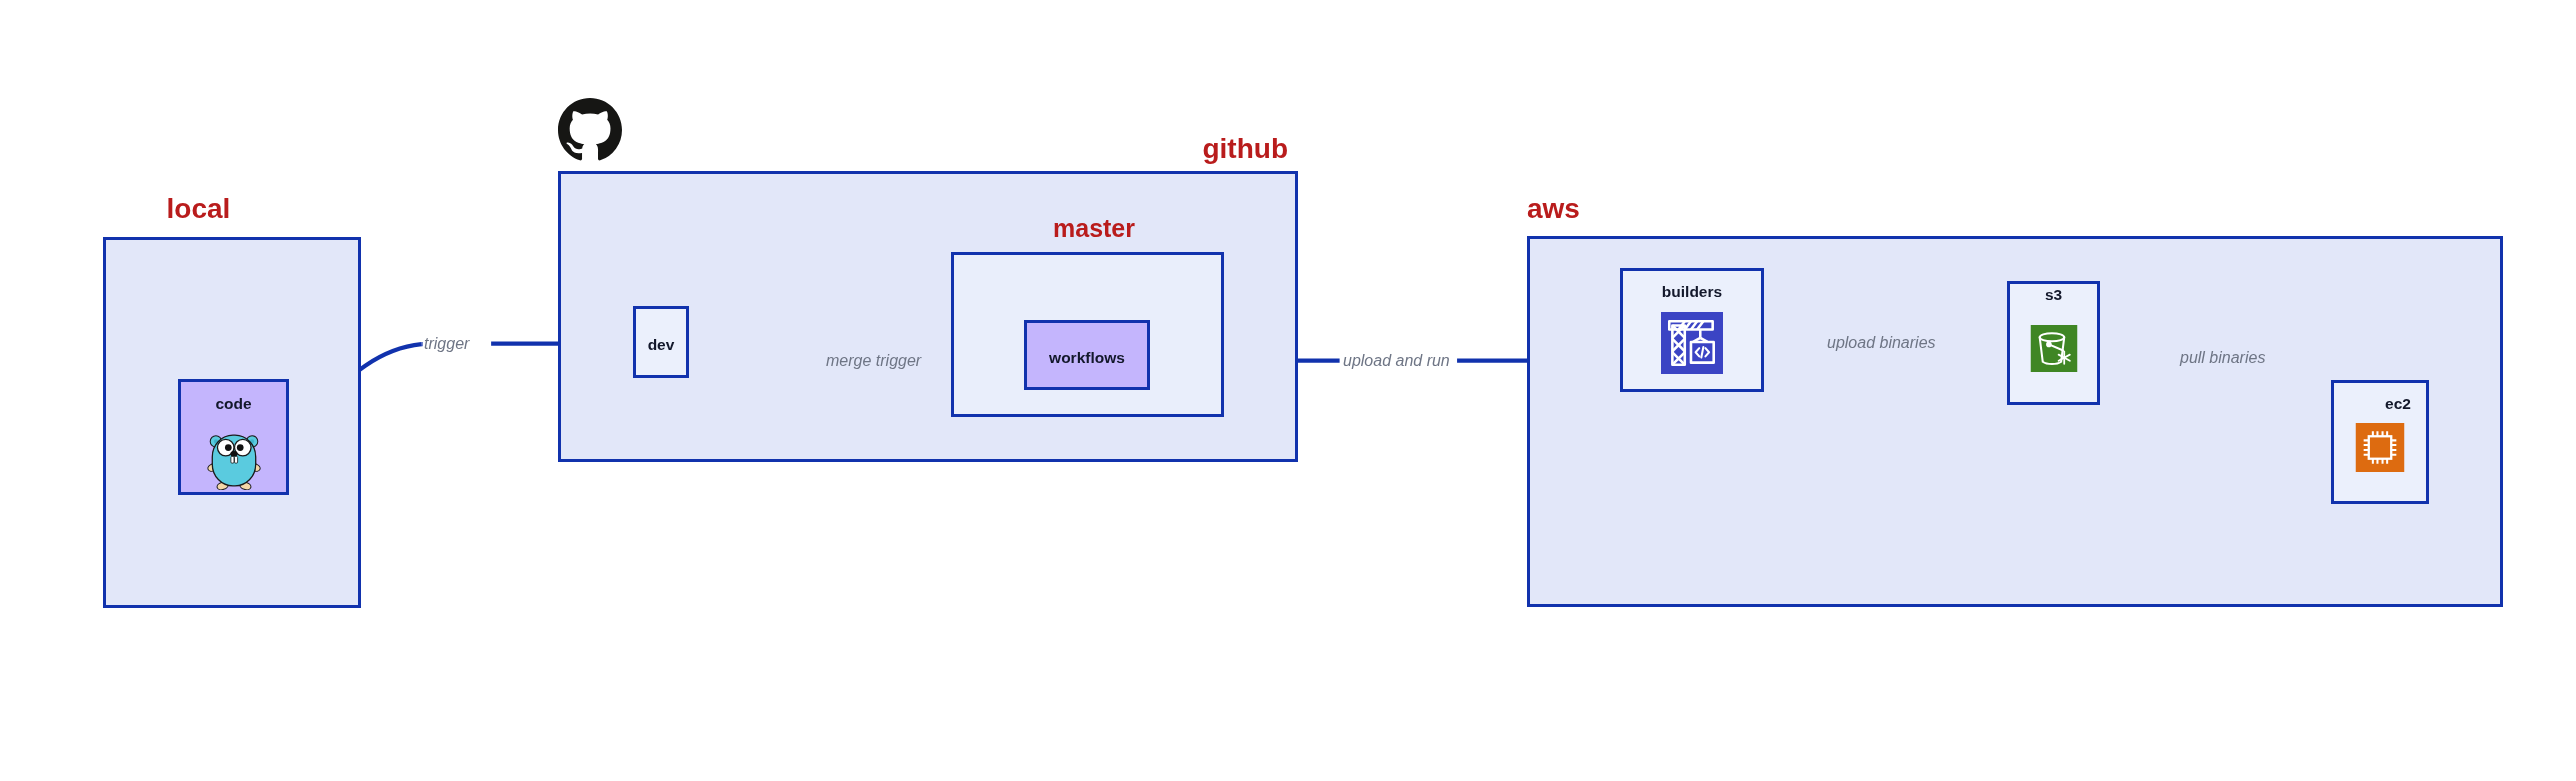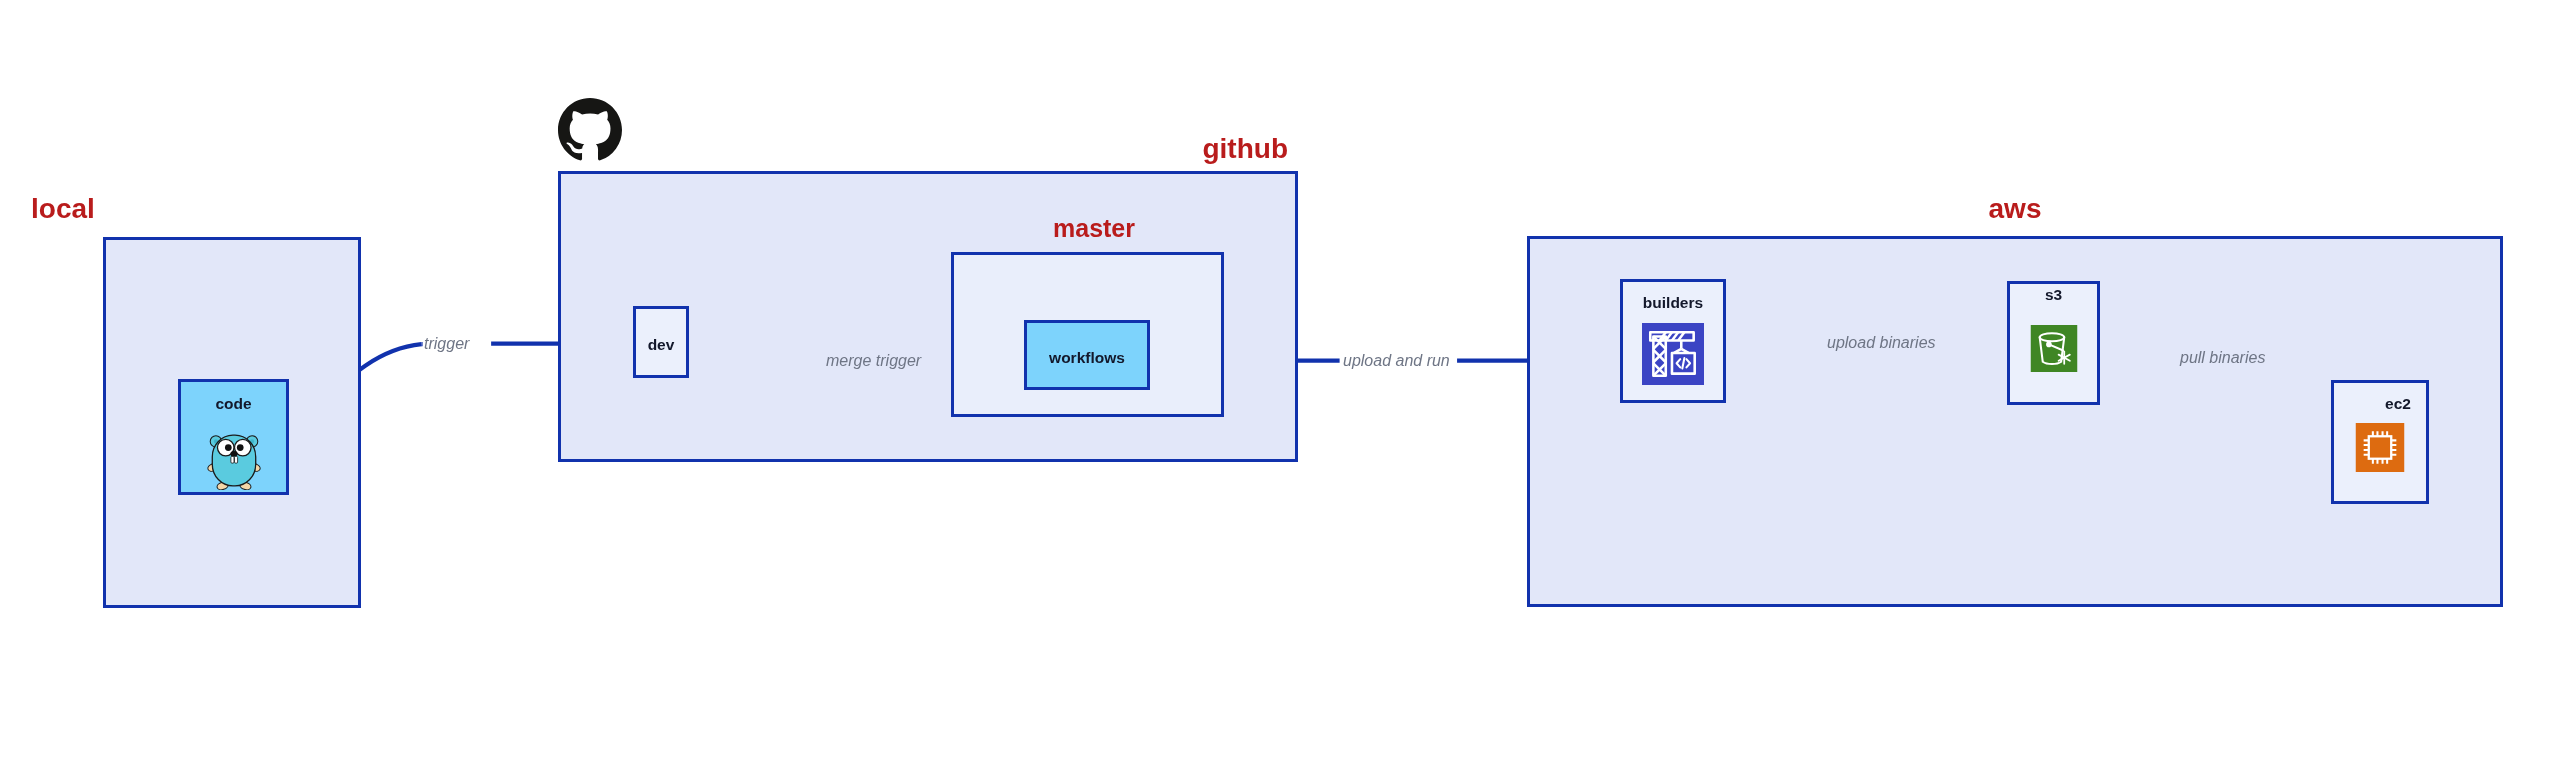--- a/index.html
+++ b/index.html
@@ -47,21 +47,21 @@
   }
 
   
   .node-box {
     position: absolute;
     background: #EBF0FC;
     border: 3.1px solid #1132AD;
     box-sizing: border-box;
   }
   .node-box.pale {
-    background: #7dd3fc;
+    background: #c4b5fd;
   }
   .node-title {
     position: absolute;
     left: 0;
     right: 0;
     text-align: center;
     color: #13182B;
     font-size: 15.5px;
     font-weight: bold;
     line-height: 1;
@@ -143,21 +143,21 @@
       <line x1="3405" y1="665" x2="3540" y2="665" stroke="#1132AD" stroke-width="8"></line>
       <line x1="3760" y1="665" x2="3896" y2="665" stroke="#1132AD" stroke-width="8" marker-end="url(#arrow)"></line>
     </g>
 
     <g>
       <path d="M 4075 665 C 4140 660 4190 675 4228 690" fill="none" stroke="#1132AD" stroke-width="8"></path>
       <path d="M 4338 718 C 4405 760 4470 800 4522 830" fill="none" stroke="#1132AD" stroke-width="8" marker-end="url(#arrow)"></path>
     </g>
   </svg>
 
-  <div class="container-label" style="left: 31px; top: 195px; width: 335px; text-align: left;">local</div>
+  <div class="container-label" style="left: 31px; top: 195px; width: 335px; text-align: center;">local</div>
 
   <div class="container-box" style="left: 103px; top: 237px; width: 258px; height: 371px;">
   </div>
 
   <div class="node-box pale" style="left: 178px; top: 379px; width: 111px; height: 116px;">
     <div class="node-title" style="top: 14.4px;">code</div>
     <div class="node-icon" style="top: 47px; width: 56px; height: 61px;">
       <svg viewBox="0 0 108 118" width="56" height="61">
 
         <ellipse cx="14" cy="74" rx="11" ry="7" fill="#F4D7A8" stroke="#1A1A1A" stroke-width="2" transform="rotate(-22 14 74)"></ellipse>
@@ -209,26 +209,26 @@
   </div>
 
   <div class="node-box" style="left: 633px; top: 306px; width: 56px; height: 72px;">
     <div class="node-title" style="top: 28px;">dev</div>
   </div>
 
   <div class="node-box pale" style="left: 1024px; top: 320px; width: 126px; height: 70px;">
     <div class="node-title" style="top: 27px;">workflows</div>
   </div>
 
-  <div class="container-label" style="left: 1527px; top: 195px; width: 976px; text-align: center;">aws</div>
+  <div class="container-label" style="left: 1527px; top: 195px; width: 976px; text-align: left;">aws</div>
 
   <div class="container-box" style="left: 1527px; top: 236px; width: 976px; height: 371px;">
   </div>
 
-  <div class="node-box" style="left: 1620px; top: 279px; width: 106px; height: 124px;">
+  <div class="node-box" style="left: 1620px; top: 268px; width: 144px; height: 124px;">
     <div class="node-title" style="top: 13.4px;">builders</div>
     <div class="node-icon" style="top: 41px; width: 62px; height: 62px;">
       <svg viewBox="0 0 120 120" width="62" height="62">
         <rect x="0" y="0" width="120" height="120" fill="#3B44C4"></rect>
         <g stroke="#FFFFFF" stroke-width="5" fill="none" stroke-linejoin="round">
 
           <rect x="22" y="26" width="24" height="76"></rect>
           <line x1="22" y1="26" x2="46" y2="50"></line>
           <line x1="46" y1="26" x2="22" y2="50"></line>
           <line x1="22" y1="52" x2="46" y2="76"></line>

